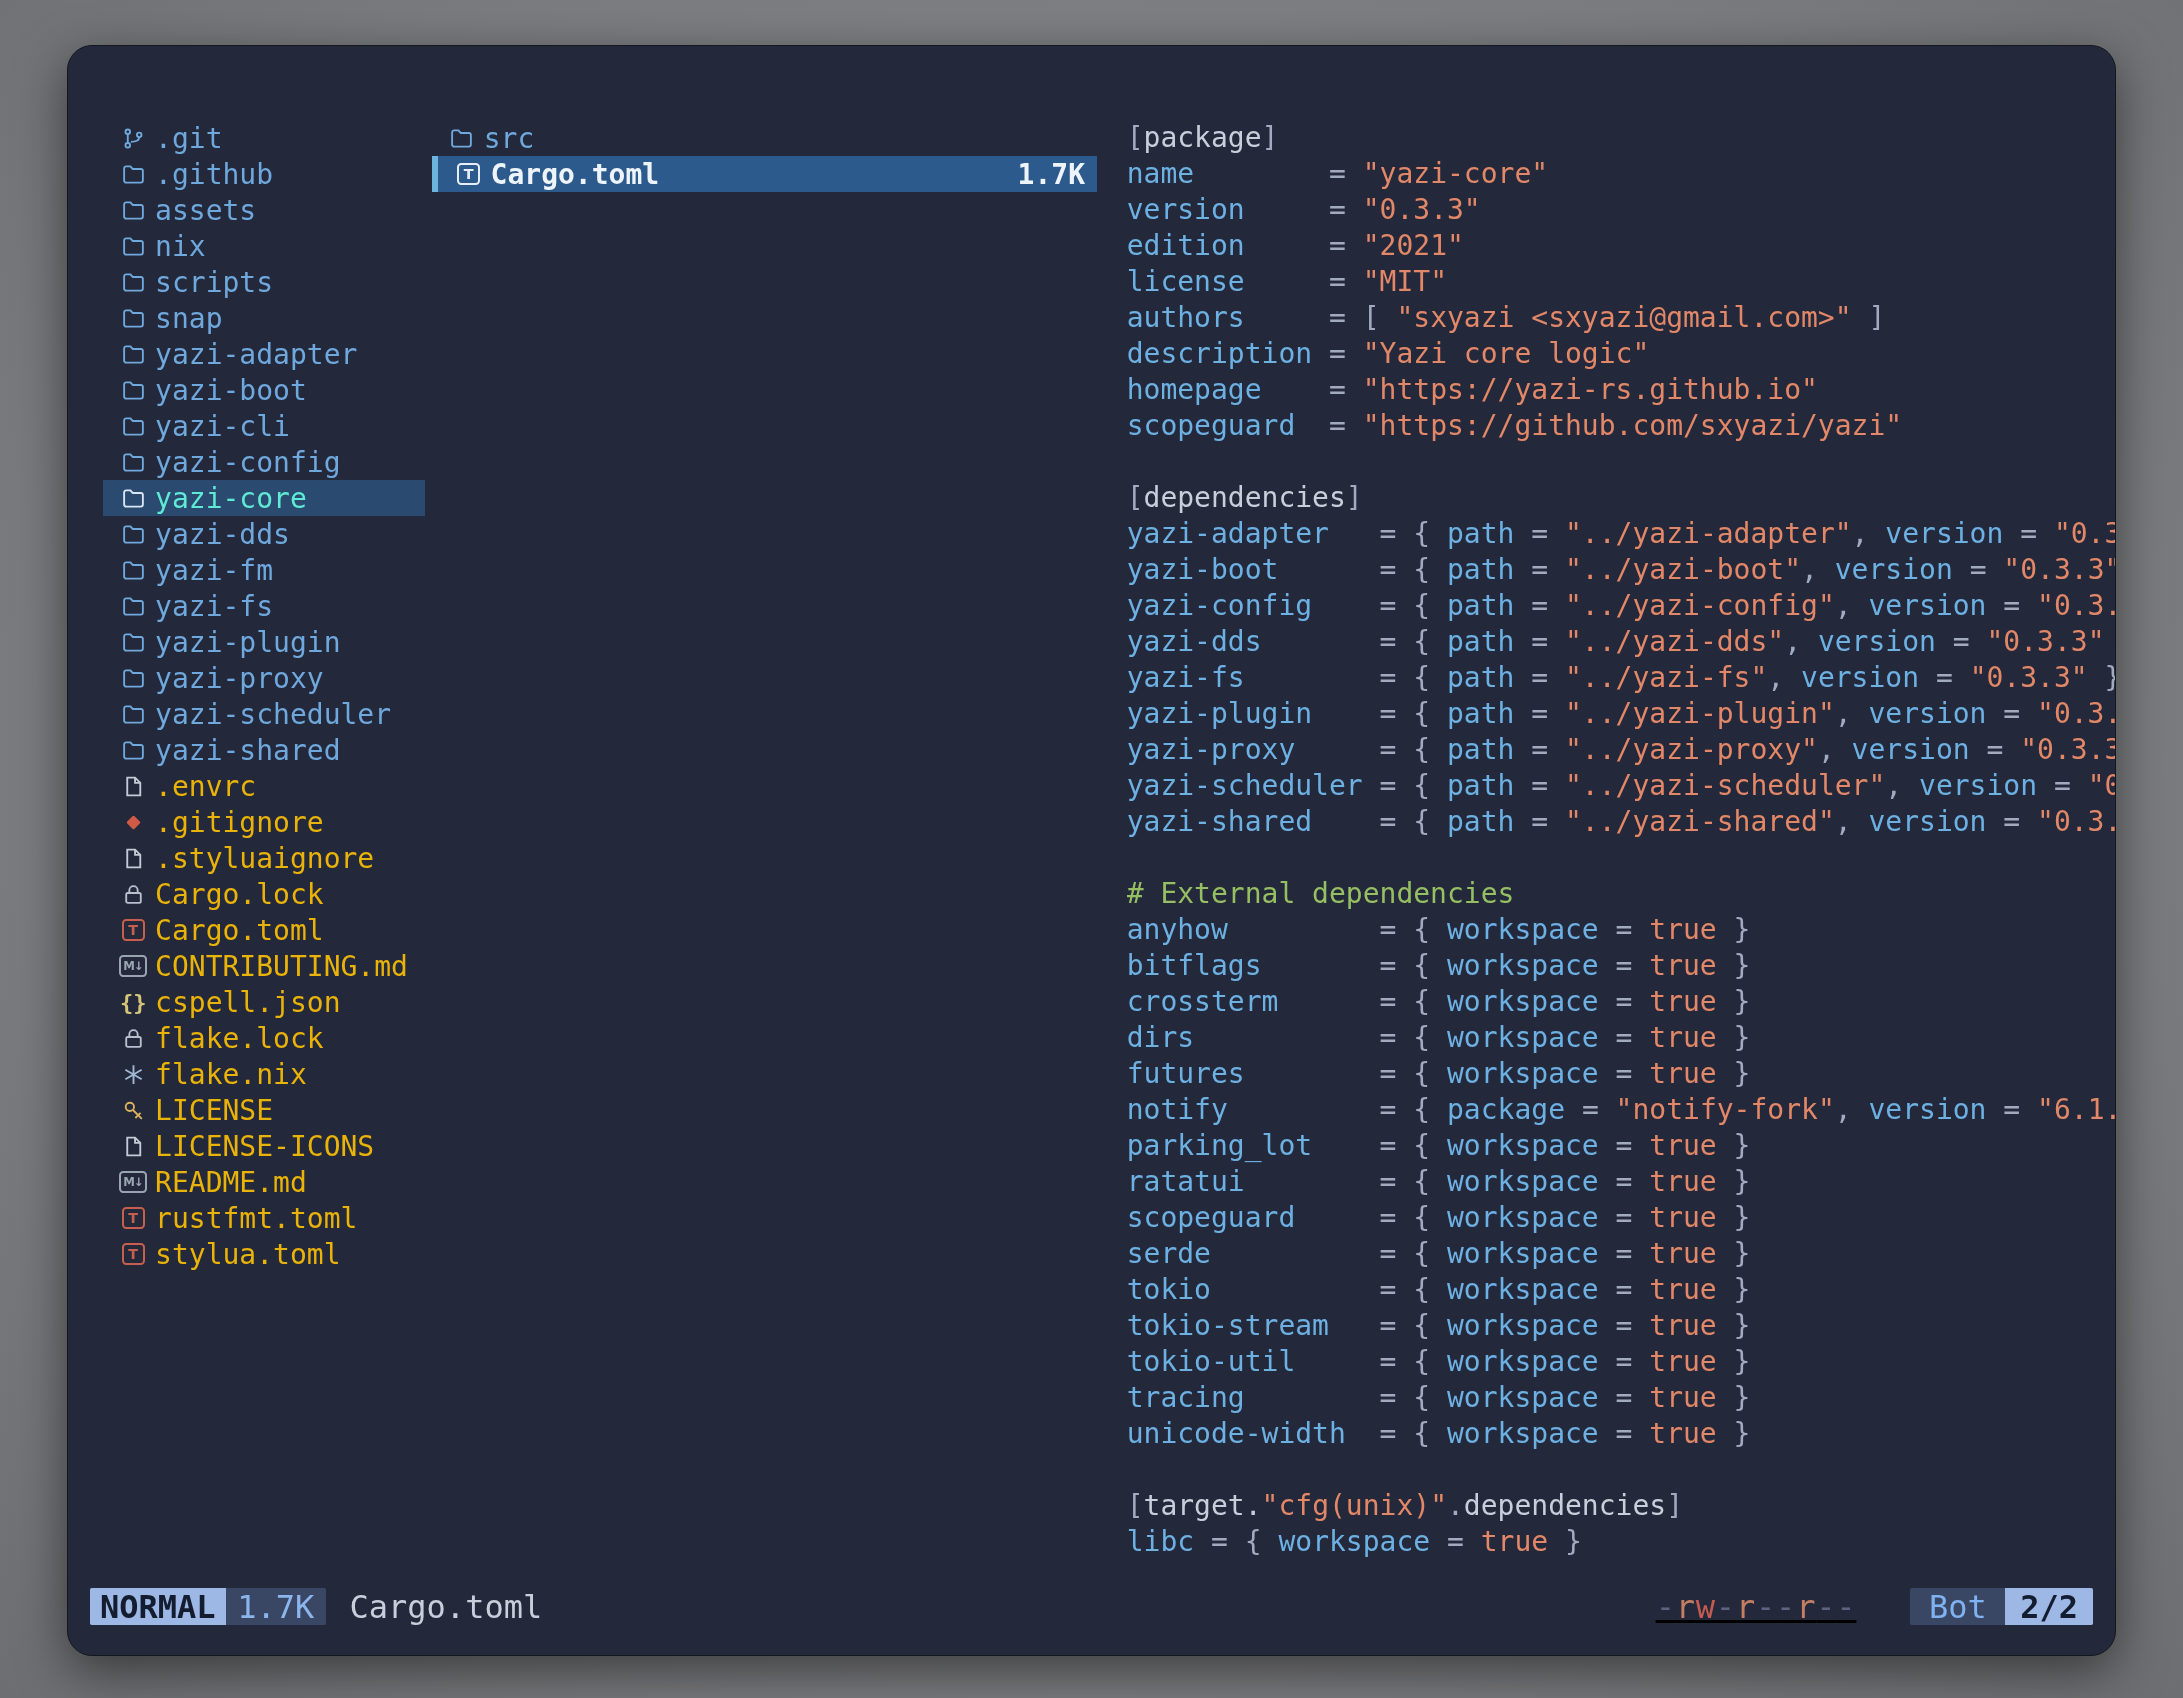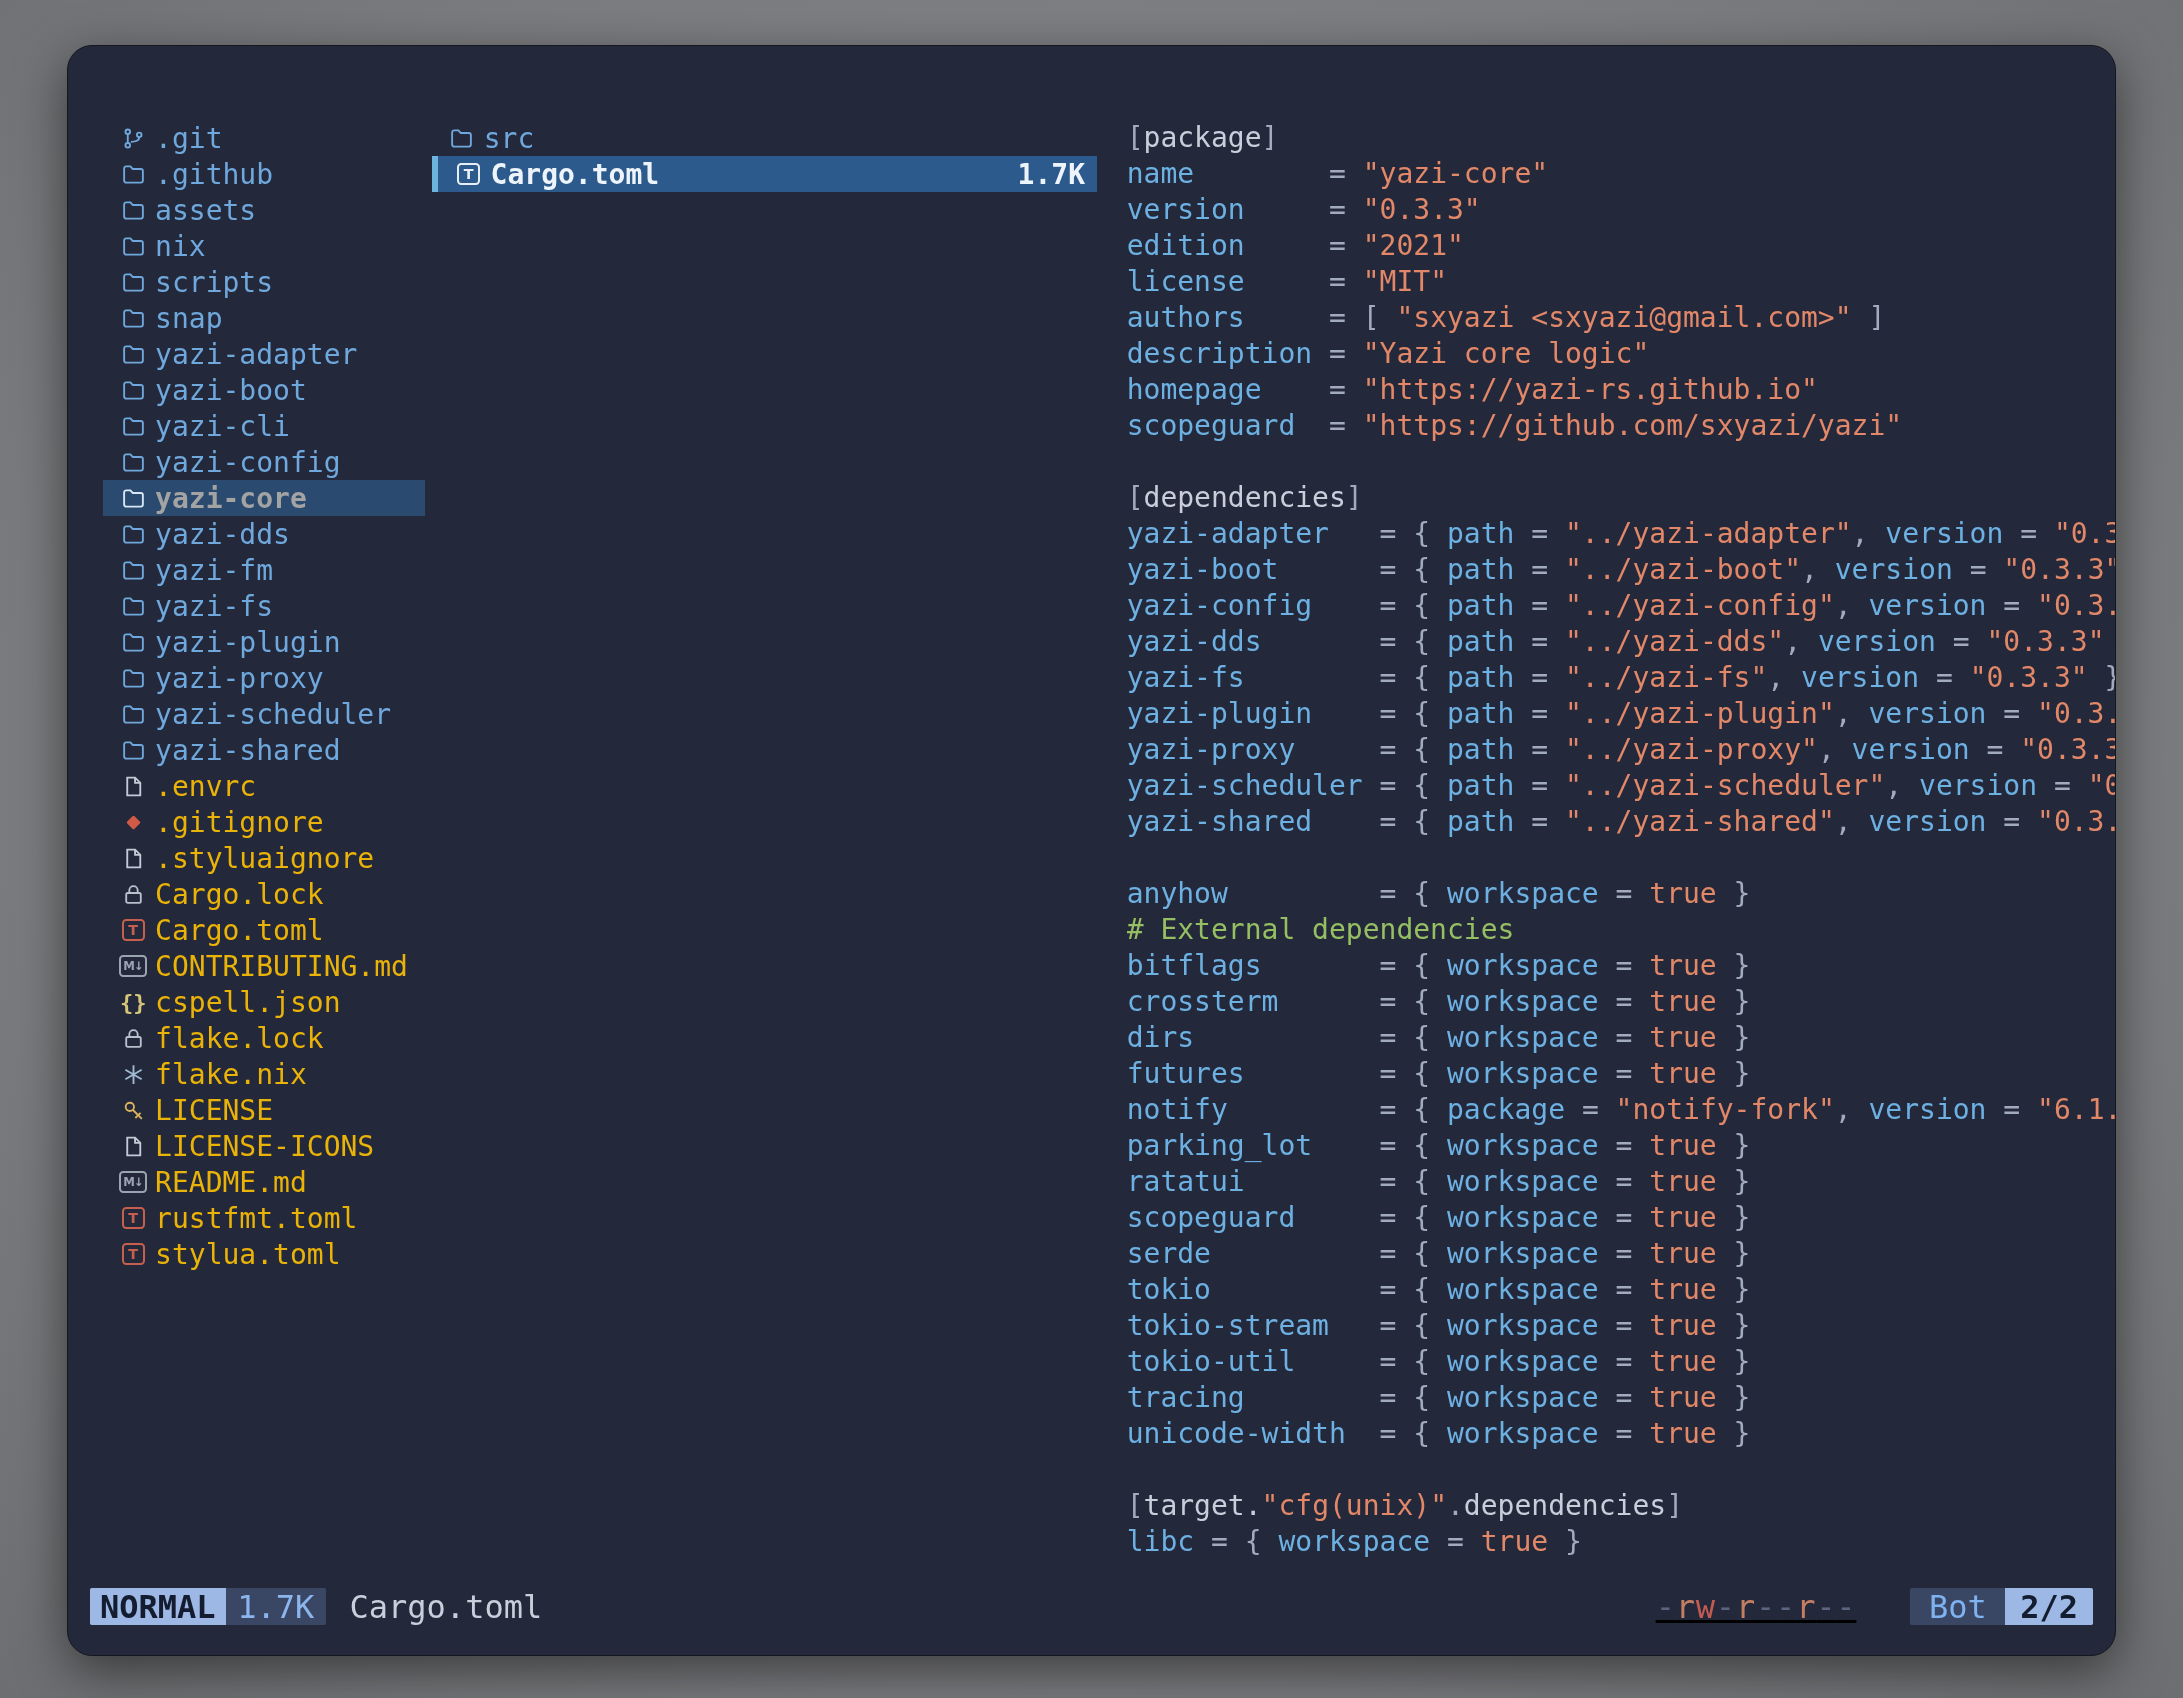--- a/index.html
+++ b/index.html
@@ -23,21 +23,21 @@
 
   .row{height:36px;display:flex;align-items:center;font-size:28px;padding:0 11.7px;white-space:pre;box-sizing:border-box;}
   .icon{width:37px;flex:none;display:inline-flex;align-items:center;justify-content:center;margin-right:3.4px;}
   .icon svg{width:25px;height:25px;}
   .label{overflow:hidden;text-overflow:clip;}
   .k-dir .label{color:#6fa8dc;}
   .k-file .label{color:#eab308;}
   .size{margin-left:auto;color:#c3ccd7;}
 
   .pane-left .row.selected{background:#2a4a70;}
-  .pane-left .row.selected .label{color:#a3a3a3;font-weight:bold;}
+  .pane-left .row.selected .label{color:#5eead4;font-weight:normal;}
   .pane-left .row.selected .icon{color:#d9e6f5;}
 
   .pane-mid .row.selected{background:#2d5a8c;position:relative;padding-left:18.5px;}
   .pane-mid .row.selected::before{content:"";position:absolute;left:0;top:0;bottom:0;width:6.7px;background:#6cb4dd;}
   .pane-mid .row.selected .label{color:#eef4fb;font-weight:bold;}
   .pane-mid .row.selected .size{color:#eef4fb;font-weight:bold;}
   .pane-mid .row.selected .icon{color:#e8eef6;}
 
   
   .i-folder{color:#6fa8dc}
@@ -199,22 +199,22 @@
         <div class="code-line"><span class="tk-key">yazi-adapter</span>   <span class="tk-pun">=</span> <span class="tk-pun">{</span> <span class="tk-key">path</span> <span class="tk-pun">=</span> <span class="tk-str">"../yazi-adapter"</span><span class="tk-pun">,</span> <span class="tk-key">version</span> <span class="tk-pun">=</span> <span class="tk-str">"0.3</span></div>
         <div class="code-line"><span class="tk-key">yazi-boot</span>      <span class="tk-pun">=</span> <span class="tk-pun">{</span> <span class="tk-key">path</span> <span class="tk-pun">=</span> <span class="tk-str">"../yazi-boot"</span><span class="tk-pun">,</span> <span class="tk-key">version</span> <span class="tk-pun">=</span> <span class="tk-str">"0.3.3"</span></div>
         <div class="code-line"><span class="tk-key">yazi-config</span>    <span class="tk-pun">=</span> <span class="tk-pun">{</span> <span class="tk-key">path</span> <span class="tk-pun">=</span> <span class="tk-str">"../yazi-config"</span><span class="tk-pun">,</span> <span class="tk-key">version</span> <span class="tk-pun">=</span> <span class="tk-str">"0.3.</span></div>
         <div class="code-line"><span class="tk-key">yazi-dds</span>       <span class="tk-pun">=</span> <span class="tk-pun">{</span> <span class="tk-key">path</span> <span class="tk-pun">=</span> <span class="tk-str">"../yazi-dds"</span><span class="tk-pun">,</span> <span class="tk-key">version</span> <span class="tk-pun">=</span> <span class="tk-str">"0.3.3"</span></div>
         <div class="code-line"><span class="tk-key">yazi-fs</span>        <span class="tk-pun">=</span> <span class="tk-pun">{</span> <span class="tk-key">path</span> <span class="tk-pun">=</span> <span class="tk-str">"../yazi-fs"</span><span class="tk-pun">,</span> <span class="tk-key">version</span> <span class="tk-pun">=</span> <span class="tk-str">"0.3.3"</span> <span class="tk-pun">}</span></div>
         <div class="code-line"><span class="tk-key">yazi-plugin</span>    <span class="tk-pun">=</span> <span class="tk-pun">{</span> <span class="tk-key">path</span> <span class="tk-pun">=</span> <span class="tk-str">"../yazi-plugin"</span><span class="tk-pun">,</span> <span class="tk-key">version</span> <span class="tk-pun">=</span> <span class="tk-str">"0.3.</span></div>
         <div class="code-line"><span class="tk-key">yazi-proxy</span>     <span class="tk-pun">=</span> <span class="tk-pun">{</span> <span class="tk-key">path</span> <span class="tk-pun">=</span> <span class="tk-str">"../yazi-proxy"</span><span class="tk-pun">,</span> <span class="tk-key">version</span> <span class="tk-pun">=</span> <span class="tk-str">"0.3.3</span></div>
         <div class="code-line"><span class="tk-key">yazi-scheduler</span> <span class="tk-pun">=</span> <span class="tk-pun">{</span> <span class="tk-key">path</span> <span class="tk-pun">=</span> <span class="tk-str">"../yazi-scheduler"</span><span class="tk-pun">,</span> <span class="tk-key">version</span> <span class="tk-pun">=</span> <span class="tk-str">"0</span></div>
         <div class="code-line"><span class="tk-key">yazi-shared</span>    <span class="tk-pun">=</span> <span class="tk-pun">{</span> <span class="tk-key">path</span> <span class="tk-pun">=</span> <span class="tk-str">"../yazi-shared"</span><span class="tk-pun">,</span> <span class="tk-key">version</span> <span class="tk-pun">=</span> <span class="tk-str">"0.3.</span></div>
         <div class="code-line">&nbsp;</div>
+        <div class="code-line"><span class="tk-cmt"># External dependencies</span></div>
         <div class="code-line"><span class="tk-key">anyhow</span>         <span class="tk-pun">=</span> <span class="tk-pun">{</span> <span class="tk-key">workspace</span> <span class="tk-pun">=</span> <span class="tk-val">true</span> <span class="tk-pun">}</span></div>
-        <div class="code-line"><span class="tk-cmt"># External dependencies</span></div>
         <div class="code-line"><span class="tk-key">bitflags</span>       <span class="tk-pun">=</span> <span class="tk-pun">{</span> <span class="tk-key">workspace</span> <span class="tk-pun">=</span> <span class="tk-val">true</span> <span class="tk-pun">}</span></div>
         <div class="code-line"><span class="tk-key">crossterm</span>      <span class="tk-pun">=</span> <span class="tk-pun">{</span> <span class="tk-key">workspace</span> <span class="tk-pun">=</span> <span class="tk-val">true</span> <span class="tk-pun">}</span></div>
         <div class="code-line"><span class="tk-key">dirs</span>           <span class="tk-pun">=</span> <span class="tk-pun">{</span> <span class="tk-key">workspace</span> <span class="tk-pun">=</span> <span class="tk-val">true</span> <span class="tk-pun">}</span></div>
         <div class="code-line"><span class="tk-key">futures</span>        <span class="tk-pun">=</span> <span class="tk-pun">{</span> <span class="tk-key">workspace</span> <span class="tk-pun">=</span> <span class="tk-val">true</span> <span class="tk-pun">}</span></div>
         <div class="code-line"><span class="tk-key">notify</span>         <span class="tk-pun">=</span> <span class="tk-pun">{</span> <span class="tk-key">package</span> <span class="tk-pun">=</span> <span class="tk-str">"notify-fork"</span><span class="tk-pun">,</span> <span class="tk-key">version</span> <span class="tk-pun">=</span> <span class="tk-str">"6.1.1</span></div>
         <div class="code-line"><span class="tk-key">parking_lot</span>    <span class="tk-pun">=</span> <span class="tk-pun">{</span> <span class="tk-key">workspace</span> <span class="tk-pun">=</span> <span class="tk-val">true</span> <span class="tk-pun">}</span></div>
         <div class="code-line"><span class="tk-key">ratatui</span>        <span class="tk-pun">=</span> <span class="tk-pun">{</span> <span class="tk-key">workspace</span> <span class="tk-pun">=</span> <span class="tk-val">true</span> <span class="tk-pun">}</span></div>
         <div class="code-line"><span class="tk-key">scopeguard</span>     <span class="tk-pun">=</span> <span class="tk-pun">{</span> <span class="tk-key">workspace</span> <span class="tk-pun">=</span> <span class="tk-val">true</span> <span class="tk-pun">}</span></div>
         <div class="code-line"><span class="tk-key">serde</span>          <span class="tk-pun">=</span> <span class="tk-pun">{</span> <span class="tk-key">workspace</span> <span class="tk-pun">=</span> <span class="tk-val">true</span> <span class="tk-pun">}</span></div>
         <div class="code-line"><span class="tk-key">tokio</span>          <span class="tk-pun">=</span> <span class="tk-pun">{</span> <span class="tk-key">workspace</span> <span class="tk-pun">=</span> <span class="tk-val">true</span> <span class="tk-pun">}</span></div>

